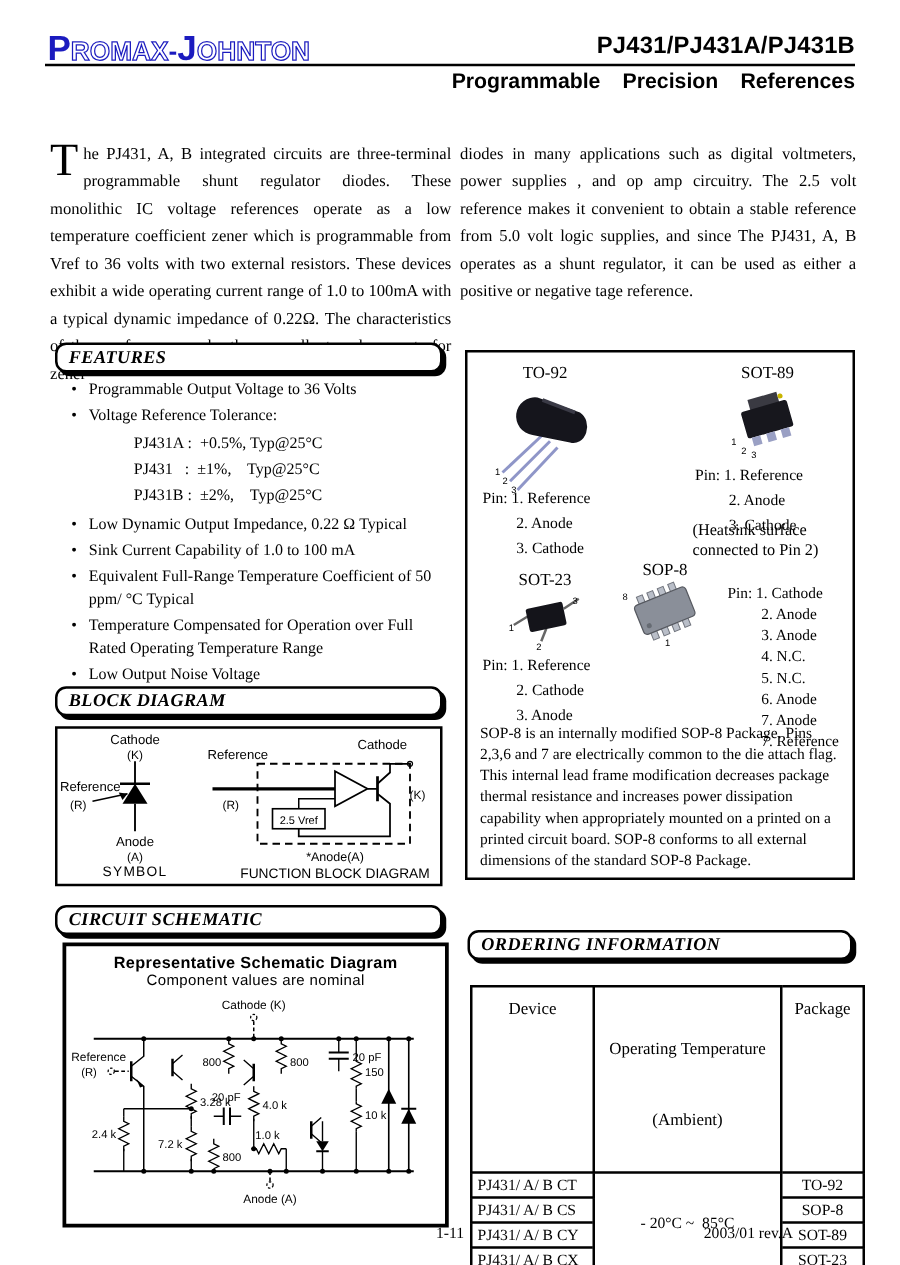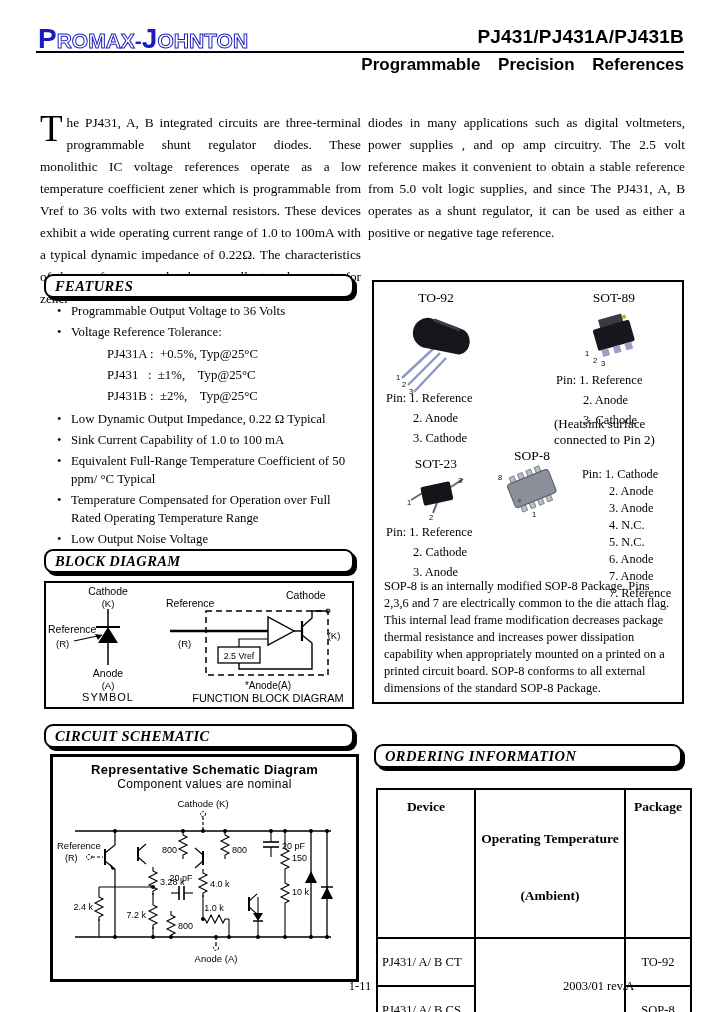--- a/index.html
+++ b/index.html
@@ -44,22 +44,22 @@
   
   .bd-box{left:44px;top:581px;width:306px;height:124px;border:2px solid #000;}
   .cs-box{left:50px;top:754px;width:303px;height:222px;border:3px solid #000;}
   .cs-title{margin-top:5px;text-align:center;font-family:"Liberation Sans",sans-serif;
     font-weight:bold;font-size:13px;letter-spacing:.3px;}
   .cs-sub{text-align:center;font-family:"Liberation Sans",sans-serif;font-size:12px;letter-spacing:.3px;}
 
   
   .oi-table{left:376px;top:788px;border-collapse:collapse;background:#fff;}
   .oi-table th,.oi-table td{border:2px solid #000;font-family:"Liberation Serif",serif;}
-  .oi-table th{font-weight:bold;font-size:13.5px;vertical-align:top;padding-top:9px;text-align:center;}
-  .oi-table td{font-size:12.5px;height:18px;padding:14px 4px;border-radius:10px;}
+  .oi-table th{font-weight:normal;font-size:13.5px;vertical-align:top;padding-top:9px;text-align:center;}
+  .oi-table td{font-size:12.5px;height:18px;padding:0 4px;border-radius:10px;}
   .th-sub{margin-top:9px;}
   .dev-cell{text-align:left;width:88px;}
   .tmp-cell{text-align:center;width:140px;white-space:pre;font-size:13px;}
   .pkg-cell{text-align:center;width:56px;font-size:13px;}
 
   .footer-page{left:330px;top:979px;width:60px;text-align:center;font-size:12.5px;}
   .footer-rev{left:563px;top:979px;font-size:12.5px;}
 
   svg text{font-family:"Liberation Sans",sans-serif;}
 </style>

